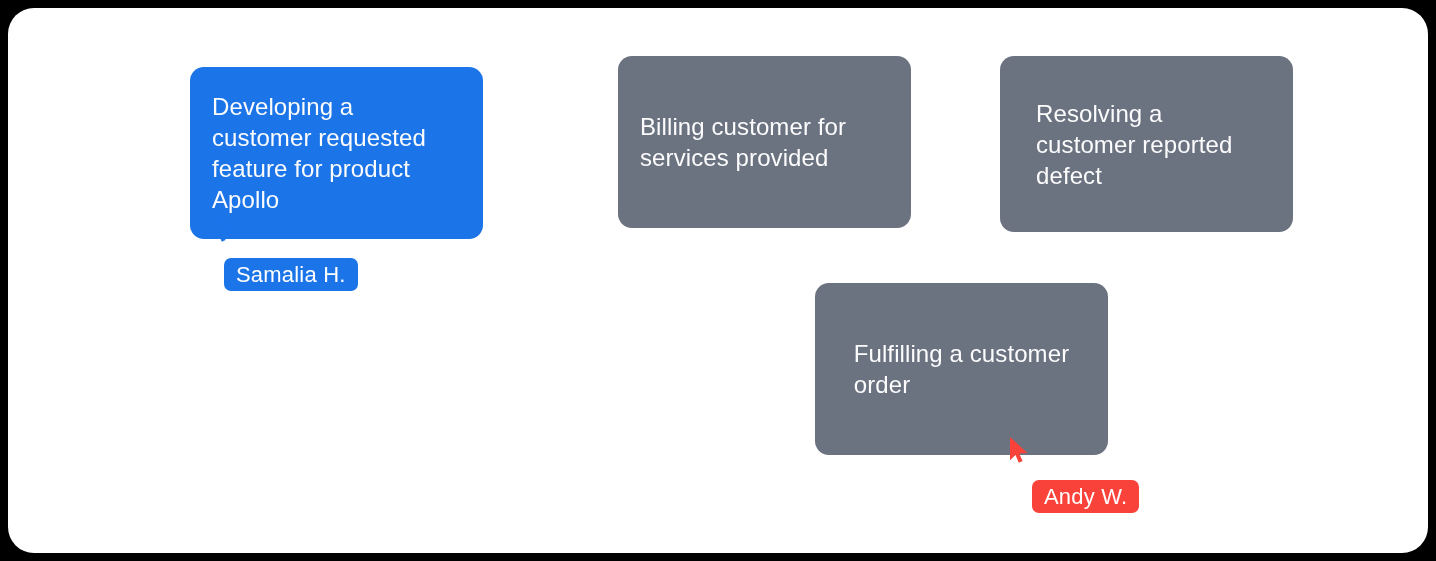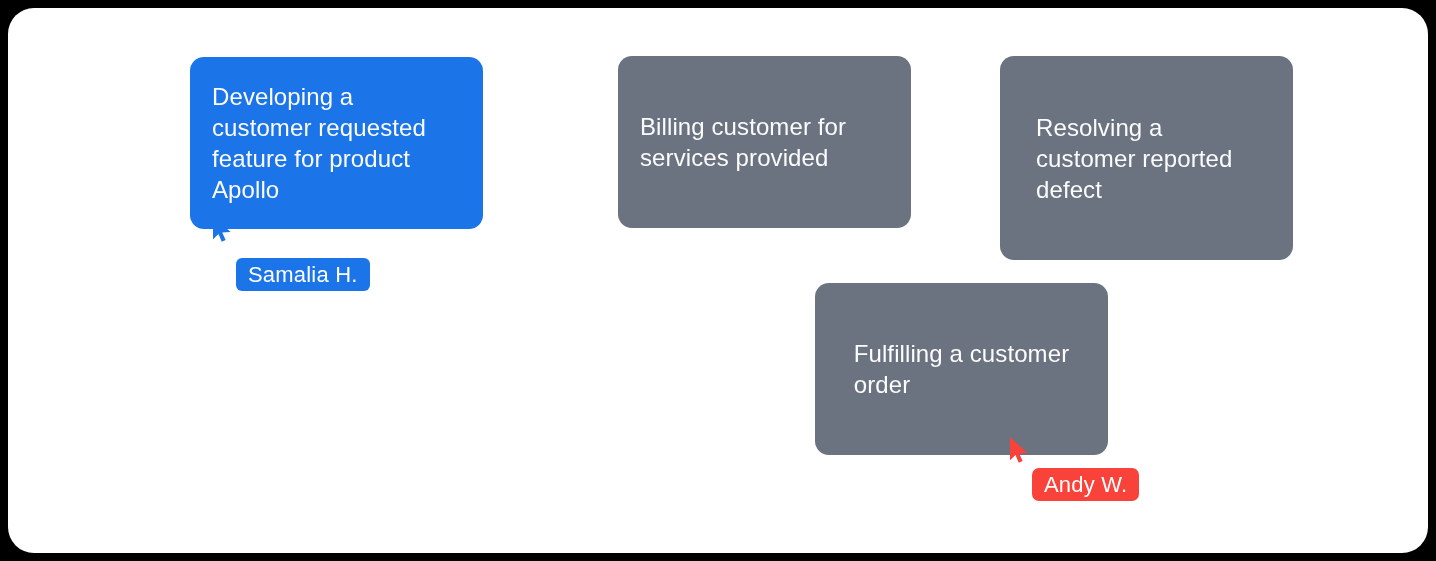--- a/index.html
+++ b/index.html
@@ -38,40 +38,40 @@
   }
   .card--gray { background: var(--card-gray, #6B7280); margin-left: 48px; }
   .card--blue { background: var(--card-blue, #1B74E8); }
   .card-text {
     color: var(--text-on-card, #FCFCFD);
     font-size: 24px;
     line-height: 31px;
     letter-spacing: 0.1px;
     white-space: pre-line;
   }
-  .card--apollo     { left: 182px; top: 49px; }
+  .card--apollo     { left: 182px; top: 59px; }
   .card--billing    { left: 562px; top: 48px; }
-  .card--resolving  { left: 944px; top: 48px; height: 204px; padding-left: 36px; }
+  .card--resolving  { left: 944px; top: 48px; height: 176px; padding-left: 36px; }
   .card--taking     { left: 364px; top: 274px; }
   .card--fulfilling { left: 759px; top: 275px; justify-content: center; }
 
   .user-badge {
     position: absolute;
     height: 33px;
     display: inline-flex;
     align-items: center;
     padding: 0 12px;
     border-radius: 7px;
     color: #ffffff;
     font-size: 22px;
     letter-spacing: 0.2px;
     white-space: nowrap;
   }
-  .user-badge--blue { background: var(--cursor-blue, #1B74E8); left: 228px; top: 250px; border-radius: 6px; }
-  .user-badge--red  { background: var(--cursor-red,  #F9423A); left: 1024px; top: 460px; }
+  .user-badge--blue { background: var(--cursor-blue, #1B74E8); left: 216px; top: 250px; }
+  .user-badge--red  { background: var(--cursor-red,  #F9423A); left: 1024px; top: 472px; }
 
   .cursor {
     position: absolute;
     width: 30px;
     height: 30px;
   }
   .cursor--samalia { left: 198px; top: 205px; color: var(--cursor-blue, #1B74E8); }
   .cursor--andy    { left: 995px; top: 426px; color: var(--cursor-red,  #F9423A); }
 </style>
 </head>

